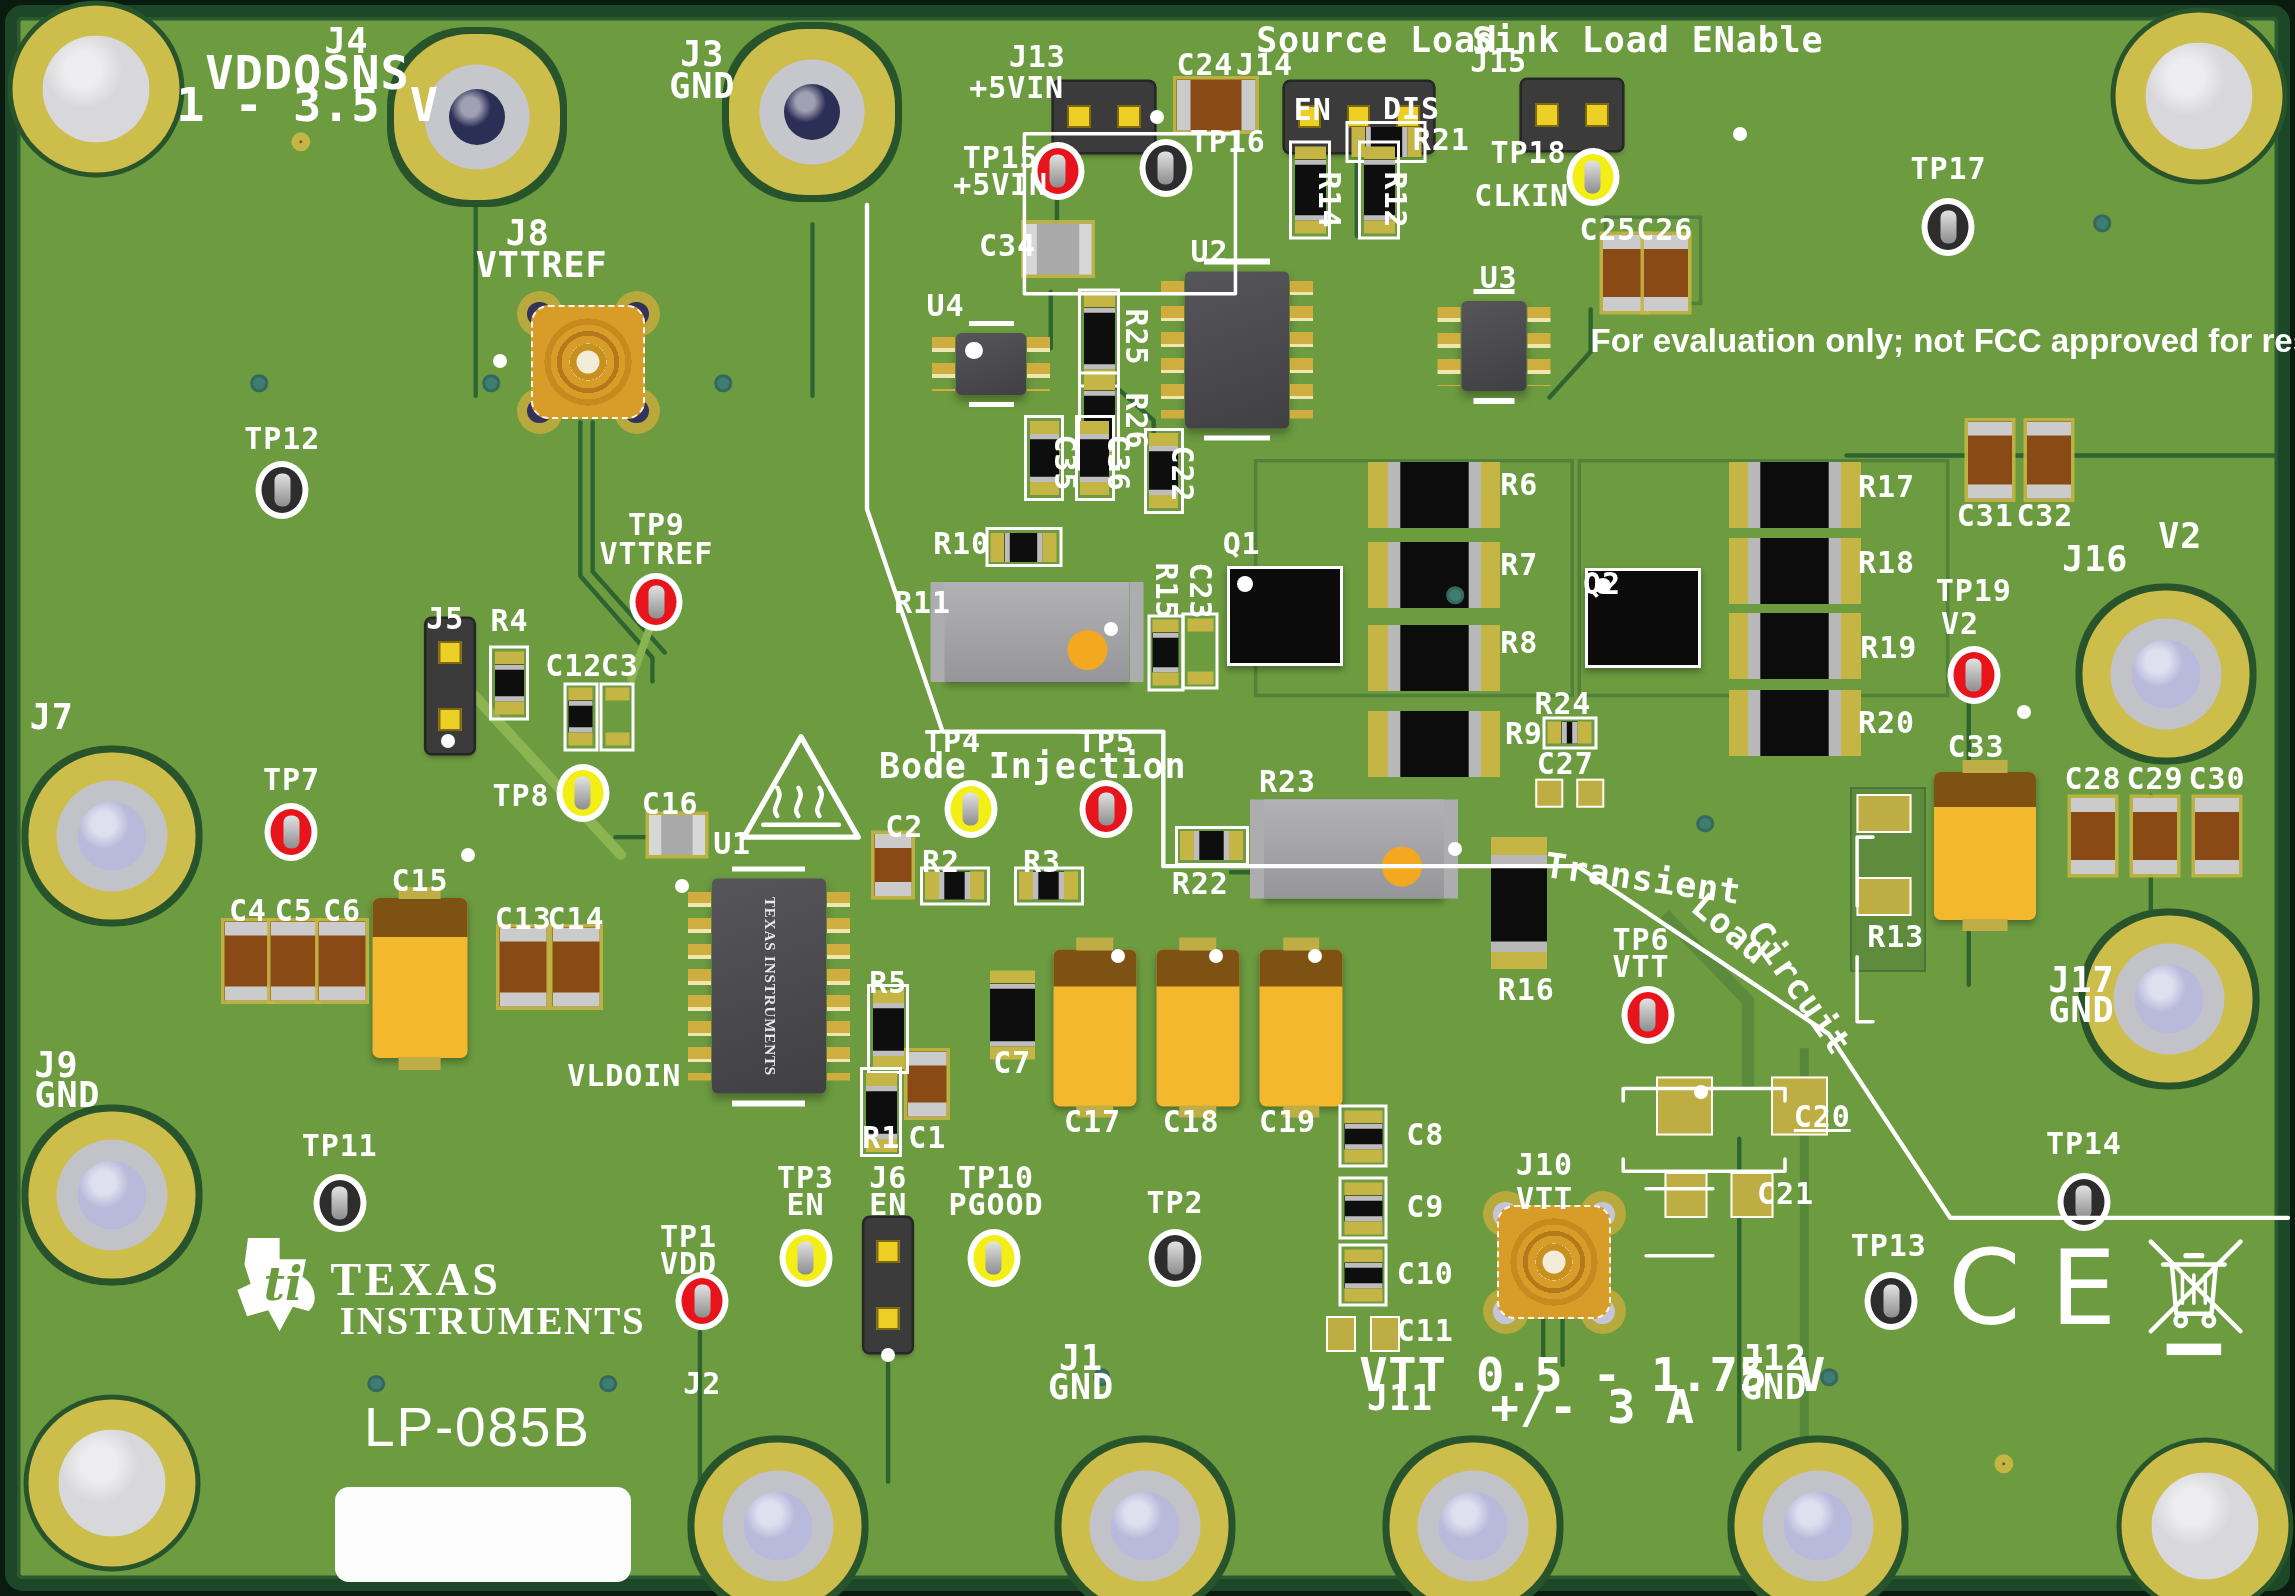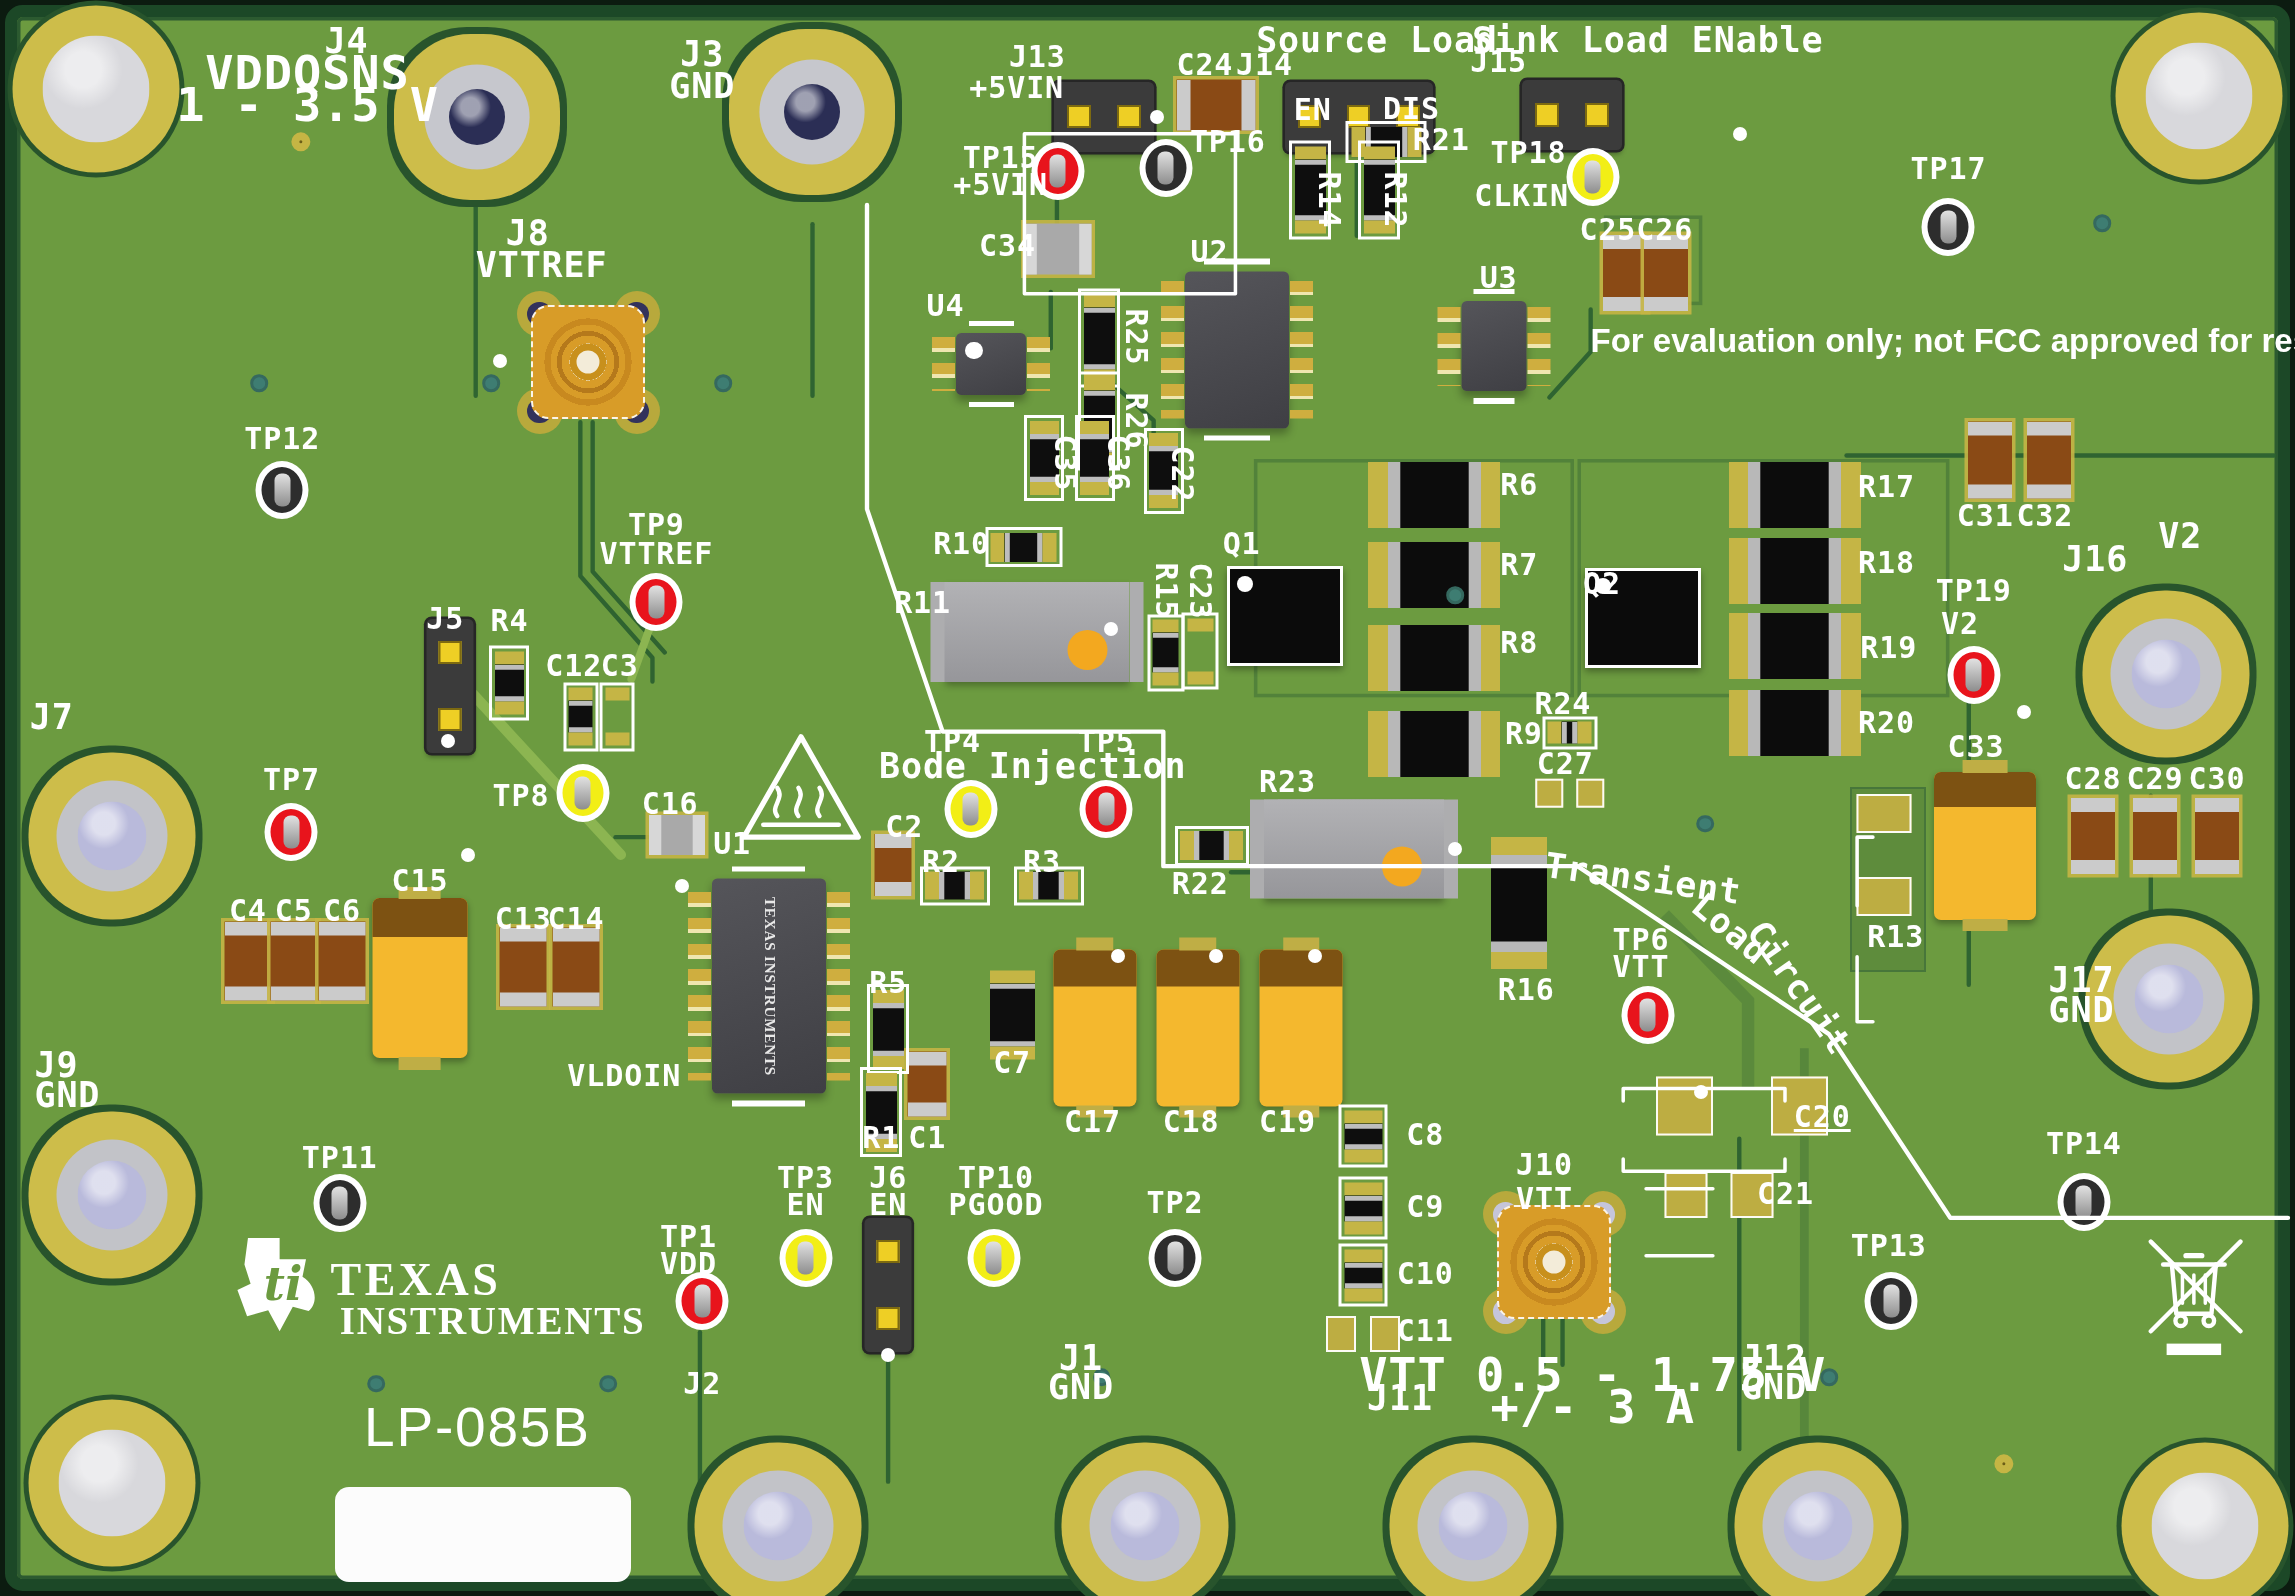--- a/index.html
+++ b/index.html
@@ -594,21 +594,21 @@
       <span class="lbl c-ref" style="left: 31.9%; top: 52.9%;">U1</span>
       <span class="lbl c-ref" style="left: 18.3%; top: 55.2%;">C15</span>
       <span class="lbl c-ref" style="left: 10.8%; top: 57.1%;">C4</span>
       <span class="lbl c-ref" style="left: 12.8%; top: 57.1%;">C5</span>
       <span class="lbl c-ref" style="left: 14.9%; top: 57.1%;">C6</span>
       <span class="lbl c-ref" style="left: 22.8%; top: 57.6%;">C13</span>
       <span class="lbl c-ref" style="left: 25.1%; top: 57.6%;">C14</span>
       <span class="lbl c-ref" style="left: 27.2%; top: 67.4%;">VLDOIN</span>
       <span class="lbl c-md la" style="left: 1.5%; top: 66.7%;">J9</span>
       <span class="lbl c-md la" style="left: 1.5%; top: 68.6%;">GND</span>
-      <span class="lbl c-ref" style="left: 14.8%; top: 71.8%; margin-top: 12px;">TP11</span>
+      <span class="lbl c-ref" style="left: 14.8%; top: 71.8%;">TP11</span>
       <span class="lbl c-ref" style="left: 30%; top: 77.5%;">TP1</span>
       <span class="lbl c-ref" style="left: 30%; top: 79.2%;">VDD</span>
       <span class="lbl c-ref" style="left: 35.1%; top: 73.8%;">TP3</span>
       <span class="lbl c-ref" style="left: 35.1%; top: 75.5%;">EN</span>
       <span class="lbl c-ref" style="left: 38.7%; top: 73.8%;">J6</span>
       <span class="lbl c-ref" style="left: 38.7%; top: 75.5%;">EN</span>
       <span class="lbl c-ref" style="left: 43.4%; top: 73.8%;">TP10</span>
       <span class="lbl c-ref" style="left: 43.4%; top: 75.5%;">PGOOD</span>
       <span class="lbl c-ref" style="left: 51.2%; top: 75.4%;">TP2</span>
       <span class="lbl c-ref" style="left: 43.6%; top: 9.9%;">TP15</span>
@@ -707,14 +707,15 @@
       <span class="lbl c-big" style="left: 69.4%; top: 86.1%;">VTT 0.5 - 1.75 V</span>
       <span class="lbl c-big" style="left: 69.4%; top: 88.1%;">+/- 3 A</span>
       <span class="lbl c-md" style="left: 77.3%; top: 85.1%;">J12</span>
       <span class="lbl c-md" style="left: 77.3%; top: 86.9%;">GND</span>
       <span class="lbl c-lp" style="left: 20.8%; top: 89.4%;">LP-085B</span>
       <span class="lbl c-ti1 la" style="left: 14.4%; top: 80.2%;">TEXAS</span>
       <span class="lbl c-ti2 la" style="left: 14.8%; top: 82.7%;">INSTRUMENTS</span>
     </div>
 
   <div id="sticker"></div>
+  <span id="cemark" class="c-ce">CE</span>
 </div>
 
 
 </body></html>

